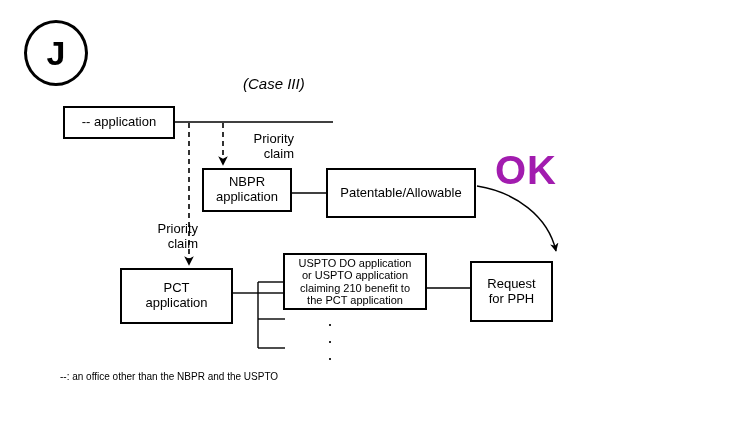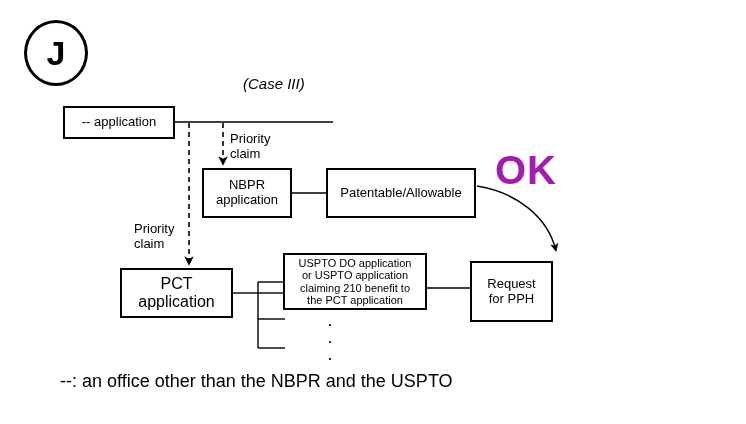--- a/index.html
+++ b/index.html
@@ -72,25 +72,25 @@
   }
   .ok-text {
     font-size: 40px;
     font-weight: 700;
     color: #a21caf;
     letter-spacing: 1px;
     line-height: 1;
   }
   .small-lbl {
     font-size: 13px;
-    text-align: left;
+    text-align: right;
     line-height: 1.15;
   }
   .legend-text {
-    font-size: 18px;
+    font-size: 10px;
   }
   .dots {
     position: absolute;
     font-size: 18px;
     line-height: 14px;
     color: #000000;
     text-align: center;
     z-index: 6;
   }
 </style>
@@ -137,33 +137,33 @@
 
   <div class="txt ok-text" style="left:495px; top:150px;">OK</div>
 
   <div class="node-box" style="left:63px; top:106px; width:112px; height:33px; font-size:13px;">
     <span class="node-label">-- application</span>
   </div>
 
   <div class="txt small-lbl" style="left:230px; top:132px; width:64px;">Priority
 claim</div>
 
-  <div class="node-box" style="left:202px; top:168px; width:90px; height:50px; font-size:13px;">
+  <div class="node-box" style="left:202px; top:168px; width:90px; height:44px; font-size:13px;">
     <span class="node-label">NBPR
 application</span>
   </div>
 
   <div class="node-box" style="left:326px; top:168px; width:150px; height:50px; font-size:13px;">
     <span class="node-label">Patentable/Allowable</span>
   </div>
 
   <div class="txt small-lbl" style="left:134px; top:222px; width:64px;">Priority
 claim</div>
 
-  <div class="node-box" style="left:120px; top:268px; width:113px; height:50px; font-size:16px;">
+  <div class="node-box" style="left:120px; top:268px; width:113px; height:56px; font-size:13px;">
     <span class="node-label">PCT
 application</span>
   </div>
 
   <div class="node-box" style="left:283px; top:253px; width:144px; height:57px; font-size:11px;">
     <span class="node-label">USPTO DO application
 or USPTO application
 claiming 210 benefit to
 the PCT application</span>
   </div>

